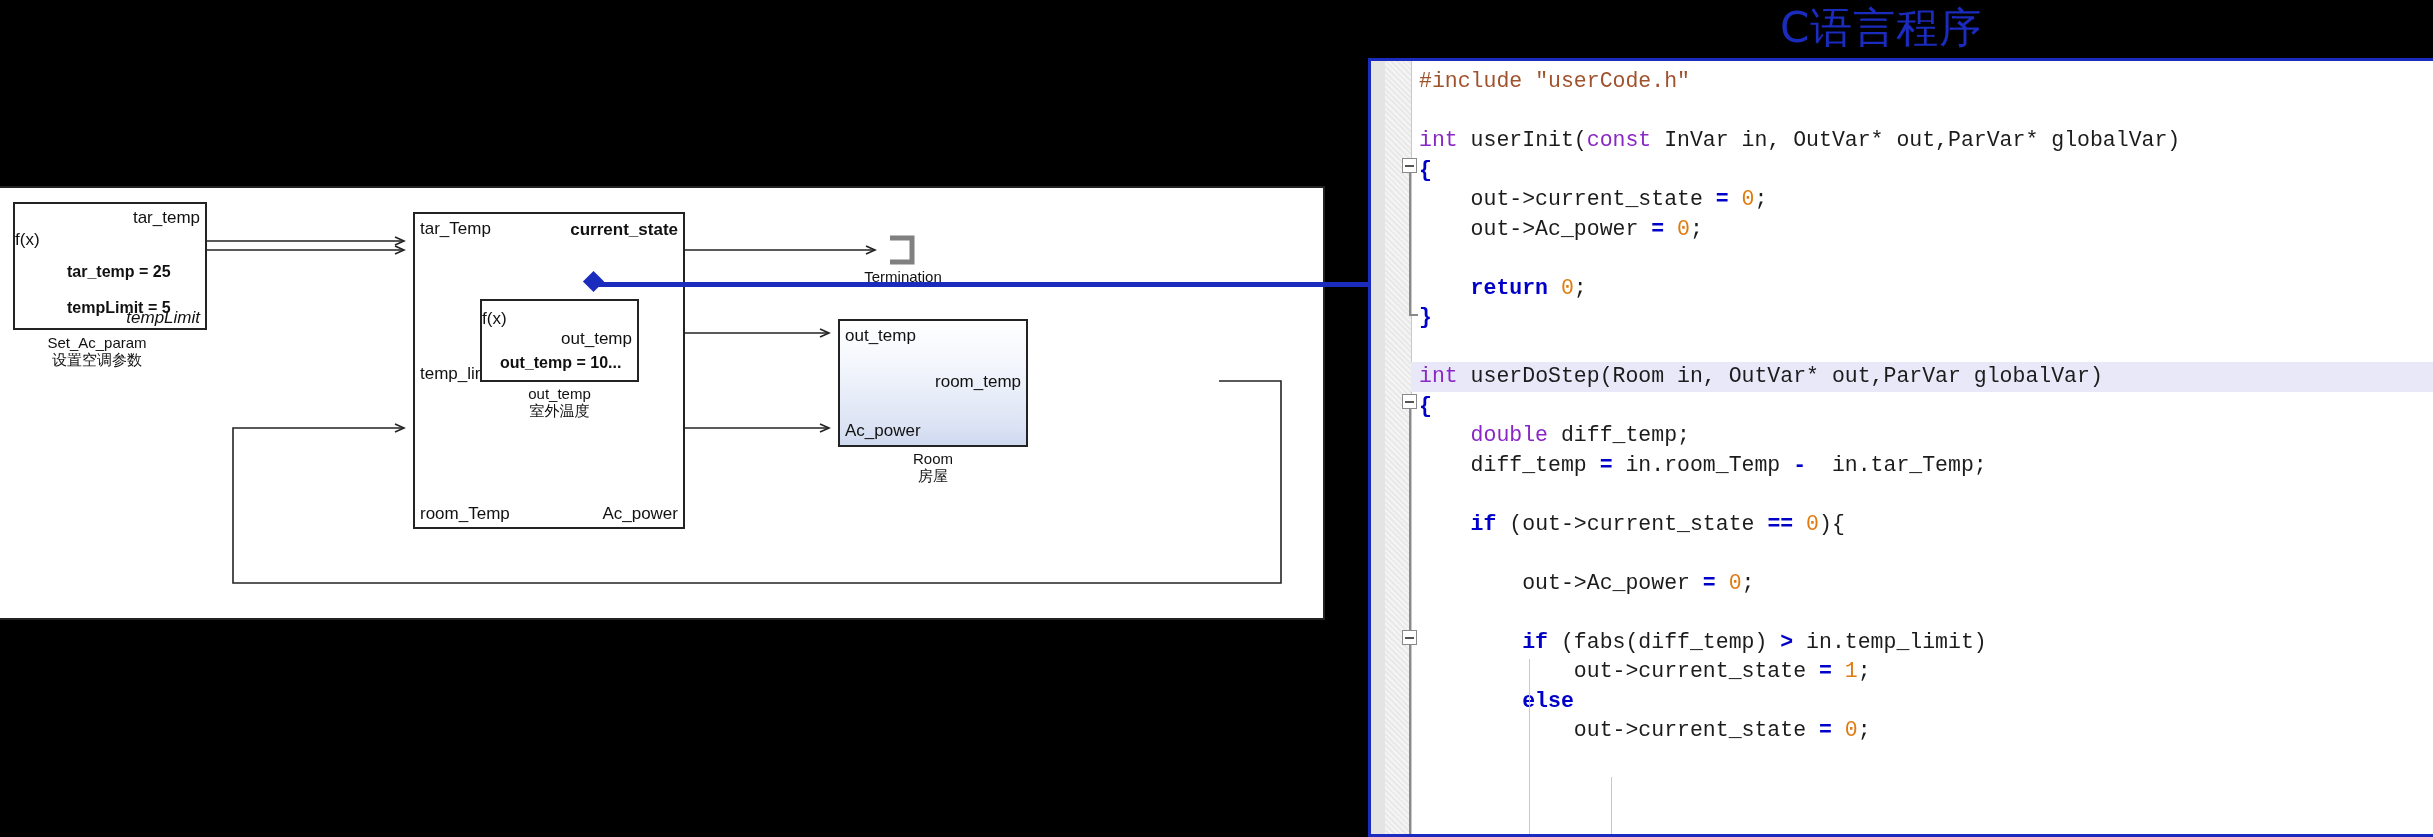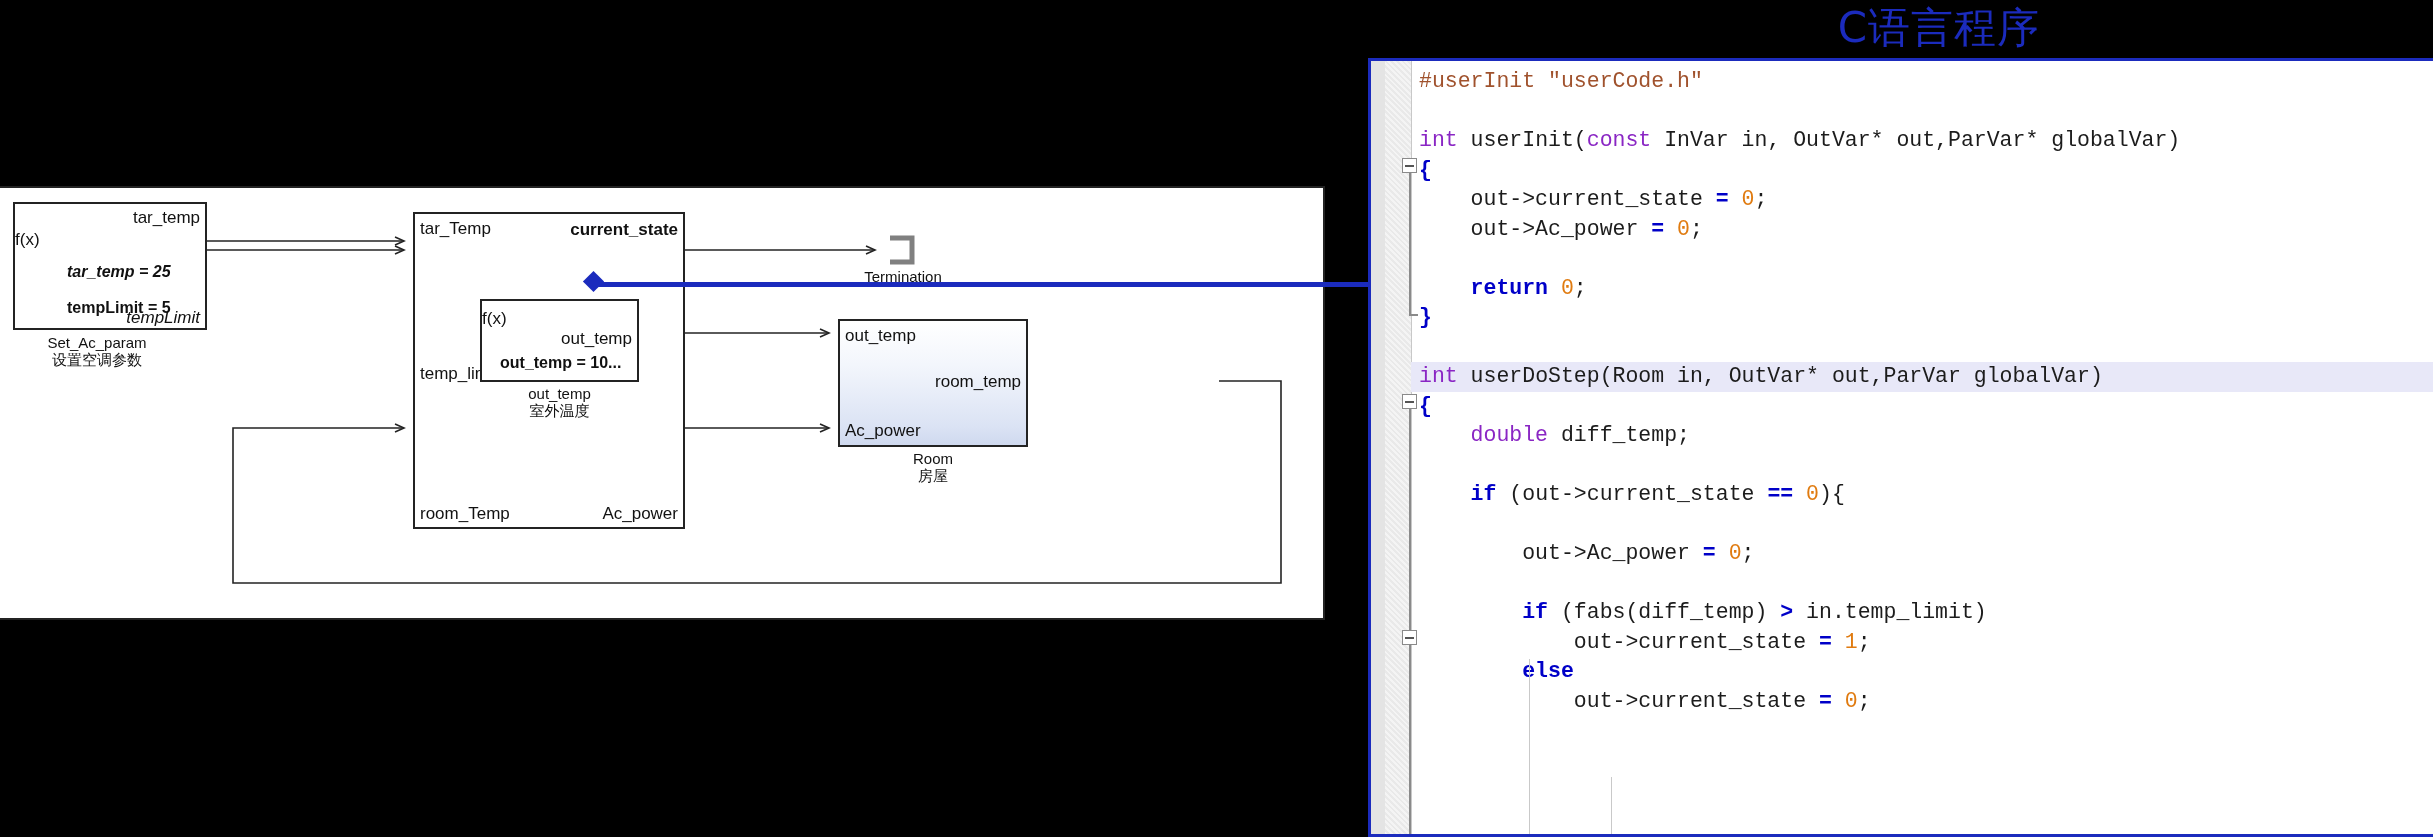--- a/index.html
+++ b/index.html
@@ -21,21 +21,21 @@
   .eqn{position:absolute;font-size:16px;font-weight:bold;color:#111;white-space:nowrap;}
   .cmark{position:absolute;font-size:17px;color:#111;}
   .blabel{position:absolute;text-align:center;font-size:15px;color:#111;white-space:nowrap;}
   .blabel .cn{display:block;font-size:15px;}
 
   
   #wires{position:absolute;left:0;top:0;width:1325px;height:434px;pointer-events:none;}
 
   
   #code-title{position:absolute;left:1780px;top:1px;width:260px;height:54px;
-              color:#1b2bbd;font-size:42px;line-height:54px;text-align:right;
+              color:#1b2bbd;font-size:42px;line-height:54px;text-align:left;
               font-family:"DejaVu Sans",sans-serif;letter-spacing:1px;}
   #code-panel{position:absolute;left:1368px;top:58px;width:1065px;height:779px;
               background:#ffffff;border:3px solid #1b2bbd;border-right:none;box-sizing:border-box;
               overflow:hidden;}
   #gutter-plain{position:absolute;left:0;top:0;width:14px;height:100%;background:#e4e4e4;}
   #gutter-fold{position:absolute;left:14px;top:0;width:26px;height:100%;
                background:repeating-linear-gradient(45deg,#f4f4f4 0 2px,#e9e9e9 2px 4px);
                border-right:1px solid #c8c8c8;}
   #code-area{position:absolute;left:40px;top:0;right:0;bottom:0;
              font-family:"Liberation Mono","DejaVu Sans Mono",monospace;
@@ -83,21 +83,21 @@
 
       <path d="M639,145 L829,145" stroke="#232323" stroke-width="1.6" fill="none" marker-end="url(#arr)"></path>
 
       <path d="M685,240 L829,240" stroke="#232323" stroke-width="1.6" fill="none" marker-end="url(#arr)"></path>
 
       <path d="M1219,193 L1281,193 L1281,395 L233,395 L233,240 L404,240" stroke="#232323" stroke-width="1.6" fill="none" marker-end="url(#arr)"></path>
     </svg>
 
     <div class="blk" style="left:13px;top:14px;width:194px;height:128px;">
       <div class="fx" style="top:26px;">f(x)</div>
-      <div class="eqn" style="left:52px;top:59px;font-style:italic;">tar_temp = 25</div>
+      <div class="eqn" style="left:52px;top:59px;">tar_temp = 25</div>
       <div class="eqn" style="left:52px;top:95px;">tempLimit = 5</div>
       <div class="port r" style="top:4px;">tar_temp</div>
       <div class="port r" style="top:104px;font-style:italic;">tempLimit</div>
     </div>
     <div class="blabel" style="left:0;top:146px;width:194px;">
       <span>Set_Ac_param</span>
       <span class="cn">设置空调参数</span>
     </div>
 
     <div class="blk" style="left:413px;top:24px;width:272px;height:317px;">
@@ -156,33 +156,34 @@
 
     <div class="fold" style="top:333px;"></div>
     <div class="foldline" style="top:348px;height:431px;"></div>
 
     <div class="fold" style="top:569px;"></div>
   </div>
 
   <div id="code-area">
     <div class="indentguide" style="left:118px;top:598px;height:181px;"></div>
     <div class="indentguide" style="left:200px;top:716px;height:63px;"></div>
-  <div class="cl"><span class="pp">#userInit </span><span class="str">"userCode.h"</span></div>
+  <div class="cl"><span class="pp">#include </span><span class="str">"userCode.h"</span></div>
       <div class="cl">&nbsp;</div>
       <div class="cl"><span class="ty">int</span><span class="fn"> userInit(</span><span class="ty">const</span><span class="fn"> InVar in, OutVar* out,ParVar* globalVar)</span></div>
       <div class="cl"><span class="kw">{</span></div>
       <div class="cl"><span class="fn">    out-&gt;current_state </span><span class="kw">=</span><span class="fn"> </span><span class="num">0</span><span class="fn">;</span></div>
       <div class="cl"><span class="fn">    out-&gt;Ac_power </span><span class="kw">=</span><span class="fn"> </span><span class="num">0</span><span class="fn">;</span></div>
       <div class="cl">&nbsp;</div>
       <div class="cl"><span class="fn">    </span><span class="kw">return</span><span class="fn"> </span><span class="num">0</span><span class="fn">;</span></div>
       <div class="cl"><span class="kw">}</span></div>
       <div class="cl">&nbsp;</div>
       <div class="cl hl"><span class="ty">int</span><span class="fn"> userDoStep(Room in, OutVar* out,ParVar globalVar)</span></div>
       <div class="cl"><span class="kw">{</span></div>
       <div class="cl"><span class="fn">    </span><span class="ty">double</span><span class="fn"> diff_temp;</span></div>
+      <div class="cl"><span class="fn">    diff_temp </span><span class="kw">=</span><span class="fn"> in.room_Temp </span><span class="kw">-</span><span class="fn">  in.tar_Temp;</span></div>
       <div class="cl">&nbsp;</div>
       <div class="cl"><span class="fn">    </span><span class="kw">if</span><span class="fn"> (out-&gt;current_state </span><span class="kw">==</span><span class="fn"> </span><span class="num">0</span><span class="fn">){</span></div>
       <div class="cl">&nbsp;</div>
       <div class="cl"><span class="fn">        out-&gt;Ac_power </span><span class="kw">=</span><span class="fn"> </span><span class="num">0</span><span class="fn">;</span></div>
       <div class="cl">&nbsp;</div>
       <div class="cl"><span class="fn">        </span><span class="kw">if</span><span class="fn"> (fabs(diff_temp) </span><span class="kw">&gt;</span><span class="fn"> in.temp_limit)</span></div>
       <div class="cl"><span class="fn">            out-&gt;current_state </span><span class="kw">=</span><span class="fn"> </span><span class="num">1</span><span class="fn">;</span></div>
       <div class="cl"><span class="fn">        </span><span class="kw">else</span></div>
       <div class="cl"><span class="fn">            out-&gt;current_state </span><span class="kw">=</span><span class="fn"> </span><span class="num">0</span><span class="fn">;</span></div>
     </div>

